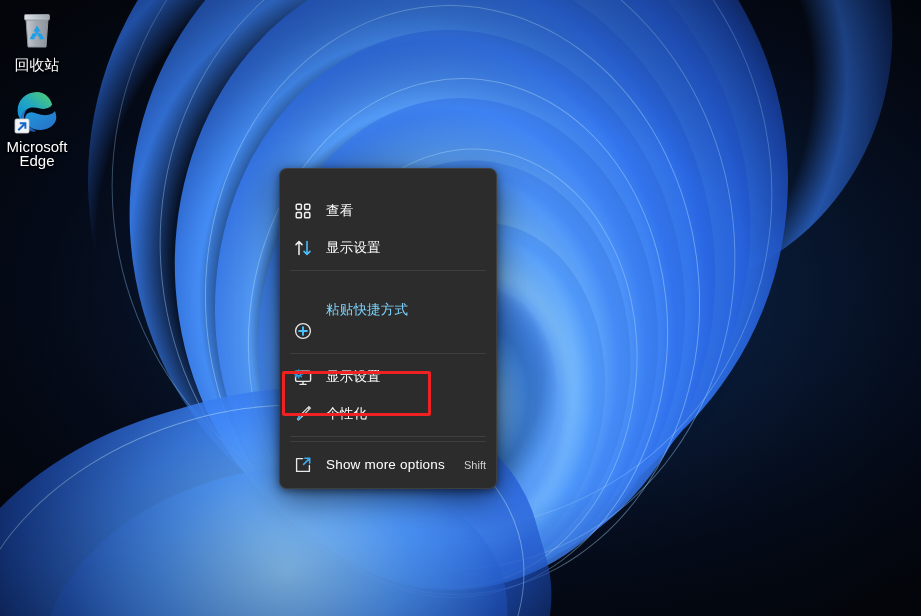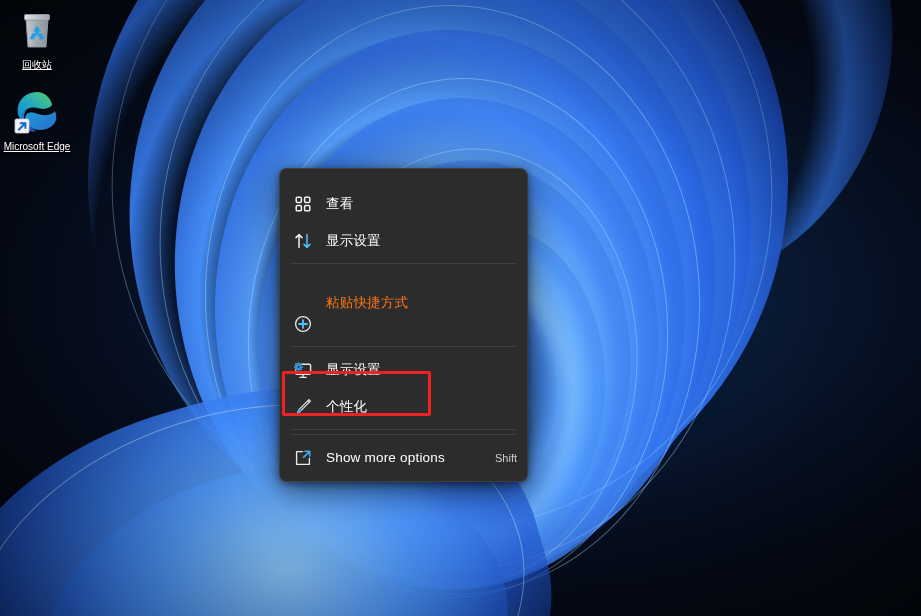--- a/index.html
+++ b/index.html
@@ -85,48 +85,48 @@
     transform:rotate(16deg);
   }
   .vignette {
     position:absolute; inset:0;
     background:radial-gradient(ellipse 80% 80% at 50% 50%, rgba(0,0,0,0) 40%, rgba(0,0,0,.3) 78%, rgba(0,0,0,.55) 100%);
   }
 
   
   .desk-icon {
     position:absolute; width:74px; text-align:center;
-    color:#fff; font-size:10px; line-height:14px;
+    color:#fff; font-size:15px; line-height:14px;
     text-shadow:0 1px 3px rgba(0,0,0,.95), 0 0 2px rgba(0,0,0,.9);
-    cursor:default; user-select:none;text-decoration:underline;
+    cursor:default; user-select:none;
   }
   .desk-icon .glyph { width:48px; height:48px; margin:0 auto 4px; position:relative; }
   #icon-recycle { left:0px; top:6px; }
   #icon-edge    { left:0px; top:88px; }
 
   
   #ctx-menu {
-    position:absolute; left:279px; top:168px; width:249px;
+    position:absolute; left:279px; top:168px; width:218px;
     background:#2c2c2c;
     border:1px solid rgba(255,255,255,.09);
     border-radius:8px;
     box-shadow:0 10px 34px rgba(0,0,0,.58), 0 2px 8px rgba(0,0,0,.5);
-    padding:16px 0 5px 0;
+    padding:23px 0 5px 0;
     overflow:hidden;
     font-size:13.5px;
   }
   .mi {
     display:flex; align-items:center;
     height:37px; padding:0 10px 0 12px;
     color:#ffffff; cursor:default; position:relative;
   }
   .mi .ico { width:22px; height:22px; margin-right:12px; flex:0 0 22px; position:relative; }
   .mi .lbl { flex:1 1 auto; white-space:nowrap; letter-spacing:.2px; }
   .mi .acc { color:#cfcfcf; font-size:11px; white-space:nowrap; }
-  .mi.disabled .lbl { color:#f97316;margin-top:32px; }
+  .mi.disabled .lbl { color:#7dd3fc;margin-top:32px; }
   .sep { height:1px; background:rgba(255,255,255,.09); margin:4px 10px; }
 
   
   #annot-personalize {
     position:absolute; left:2px; top:202px; width:149px; height:45px;
     border:3px solid #ee2222; border-radius:2px;
     pointer-events:none;
   }
 </style>
 </head>

